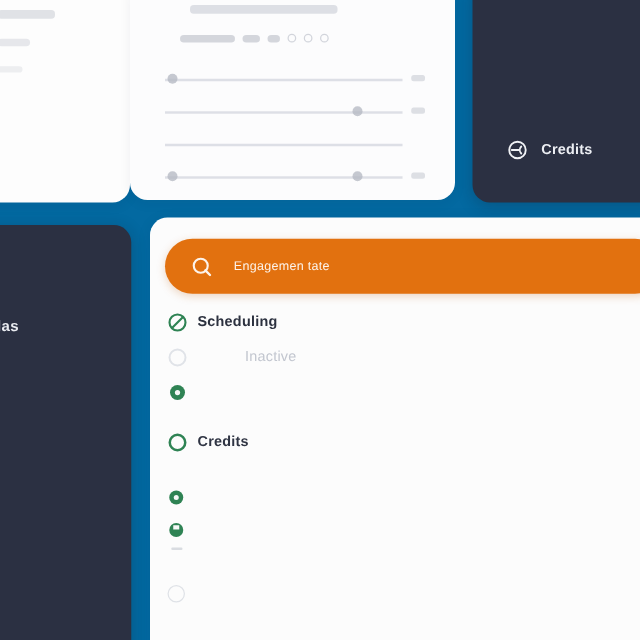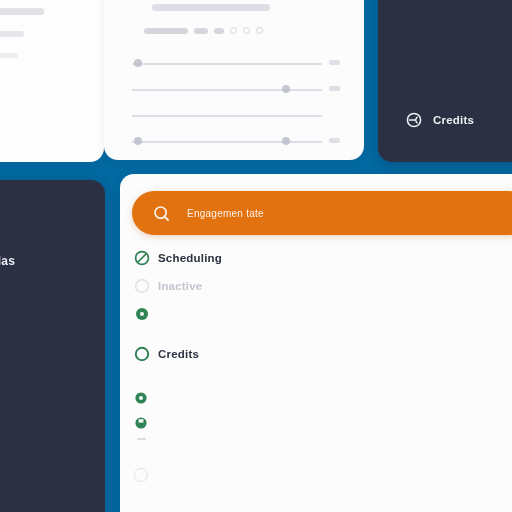--- a/index.html
+++ b/index.html
@@ -95,21 +95,21 @@
     box-shadow: 0 2px 7px rgba(190,96,14,0.25);
   }
   .search-icon { width: 17px; height: 17px; flex: none; }
   .search-text { font-size: 10px; font-weight: 400; color: #fdf3ea; letter-spacing: .25px; filter: blur(.35px); text-align: right; }
 
   .opt-list { position: absolute; left: 14px; top: 76px; width: 330px; }
   .opt { display: flex; align-items: center; gap: 8px; }
   .opt-icon { width: 16px; height: 16px; flex: none; }
   .opt-label { font-size: 11.5px; letter-spacing: .2px; filter: blur(.4px); }
   .opt-primary .opt-label { color: #2c313f; font-weight: 700; }
-  .opt-muted .opt-label { color: #c2c6cf; font-weight: 700; }
+  .opt-muted .opt-label { color: #c2c6cf; font-weight: 400; margin-left: 38px; }
   .opt-dark .opt-label { color: #2f3443; font-weight: 600; }
 
   .dot-stack { position: absolute; left: 14px; top: 217px; display: flex; flex-direction: column; gap: 7px; }
   .mini-dash { position: absolute; left: 17px; top: 264px; width: 9px; height: 2px; background: #cfd3da; border-radius: 1px; opacity: .8; }
   .empty-ring {
     position: absolute; left: 14px; top: 294px;
     width: 14px; height: 14px; border-radius: 50%;
     border: 1.6px solid #dfe2e7;
   }
 </style>

